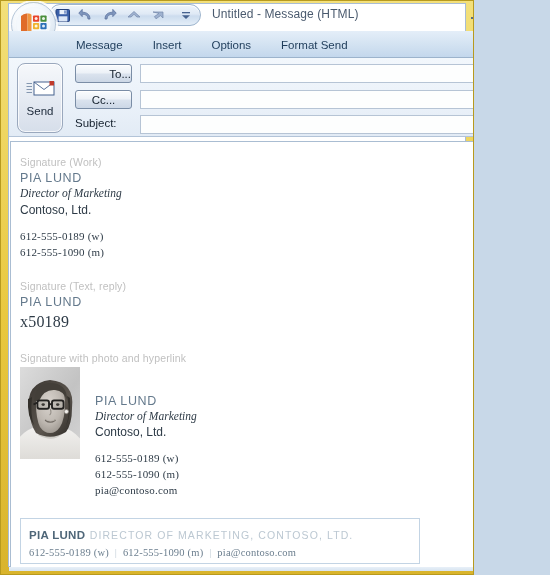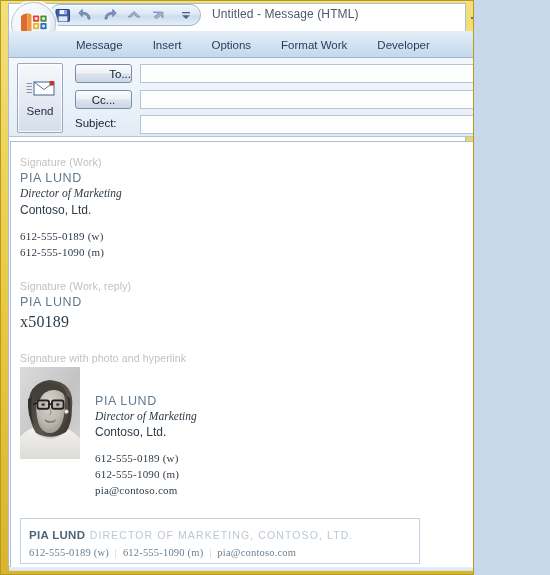--- a/index.html
+++ b/index.html
@@ -156,21 +156,21 @@
     box-sizing: border-box;
   }
   #send-btn {
     position: absolute;
     left: 8px;
     top: 5px;
     width: 46px;
     height: 70px;
     background: linear-gradient(to bottom, #f6f8fb 0%, #e6ebf3 50%, #d6deea 100%);
     border: 1px solid #9aa8bd;
-    border-radius: 2px;
+    border-radius: 8px;
     box-shadow: inset 0 0 0 1px rgba(255,255,255,0.75);
     box-sizing: border-box;
     cursor: default;
   }
   #send-icon {
     position: absolute;
     left: 8px;
     top: 15px;
     width: 30px;
     height: 22px;
@@ -515,22 +515,21 @@
         <path d="M2 1 L10 8.5 M10 1 L2 8.5" stroke="#5a6e86" stroke-width="1.7" fill="none"></path>
       </svg>
     </div>
   </div>
 
   <div id="ribbon">
     <div id="tabs">
       <div class="tab">Message</div>
       <div class="tab">Insert</div>
       <div class="tab">Options</div>
-      <div class="tab">Format Work</div>
-      <div class="tab">Developer</div>
+      <div class="tab">Format Send</div>
     </div>
     <div id="help-btn">
       <svg width="18" height="18" viewBox="0 0 18 18">
         <circle cx="9" cy="9" r="8" fill="#e9f1fa" stroke="#6e8cb4" stroke-width="1"></circle>
         <circle cx="9" cy="9" r="6" fill="#3f6aa8"></circle>
         <path d="M6.9 6.6 q0-2 2.1-2 q2.1 0 2.1 1.9 q0 1.3-1.6 2 q-0.6 0.3-0.6 1.1 l0 0.5 M9 12.6 l0 0.1" stroke="#ffffff" stroke-width="1.3" fill="none" stroke-linecap="round"></path>
       </svg>
     </div>
   </div>
 
@@ -565,21 +564,21 @@
           <div class="sig-caption">Signature (Work)</div>
           <div class="sig-name">PIA LUND</div>
           <div class="sig-title">Director of Marketing</div>
           <div class="sig-company">Contoso, Ltd.</div>
           <div class="sig-gap"></div>
           <div class="sig-phone">612-555-0189 (w)</div>
           <div class="sig-phone">612-555-1090 (m)</div>
         </div>
 
         <div class="sig-block">
-          <div class="sig-caption">Signature (Work, reply)</div>
+          <div class="sig-caption">Signature (Text, reply)</div>
           <div class="sig-name">PIA LUND</div>
           <div class="sig-ext">x50189</div>
         </div>
 
         <div class="sig-block">
           <div class="sig-caption">Signature with photo and hyperlink</div>
           <div id="sig-photo-row">
             <div id="photo-wrap">
               <svg width="60" height="92" viewBox="0 0 60 92">
                 <defs>

